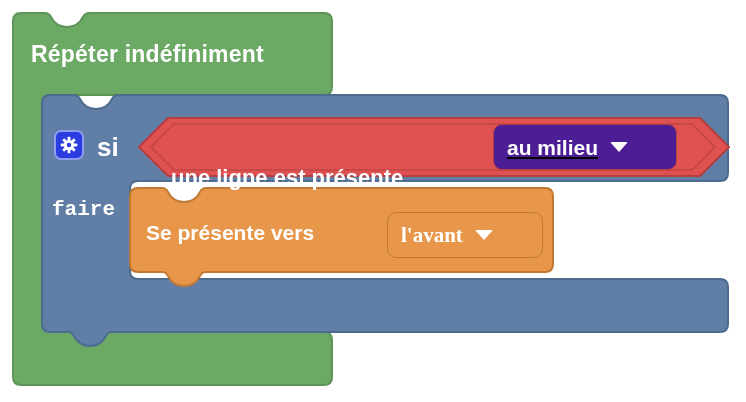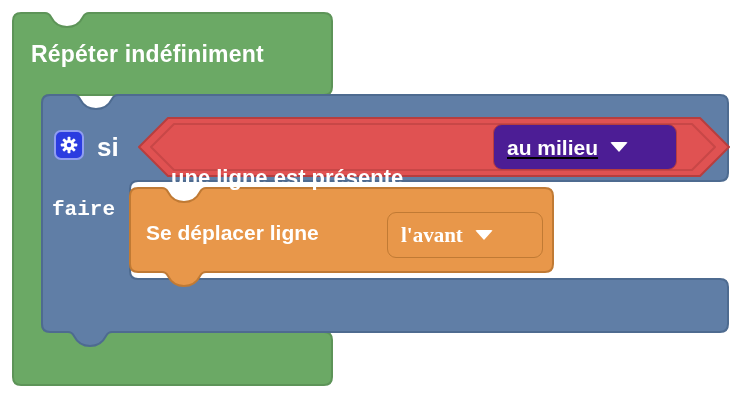--- a/index.html
+++ b/index.html
@@ -163,21 +163,21 @@
   </svg>
 
   <div class="blk-label" id="lbl-repeat">Répéter indéfiniment</div>
 
   <div class="blk-label" id="lbl-si">si</div>
 
   <div class="blk-label" id="lbl-faire">faire</div>
 
   <div class="blk-label" id="lbl-cond">une ligne est présente</div>
 
-  <div class="blk-label" id="lbl-move">Se déplacer ligne</div>
+  <div class="blk-label" id="lbl-move">Se présente vers</div>
 
   <div id="gear-icon">
     <svg width="18" height="18" viewBox="0 0 24 24" aria-hidden="true">
       <path fill="#ffffff" d="M12 8.3a3.7 3.7 0 1 0 0 7.4 3.7 3.7 0 0 0 0-7.4zm0 5.6a1.9 1.9 0 1 1 0-3.8 1.9 1.9 0 0 1 0 3.8z"></path>
       <path fill="#ffffff" d="M21 13.6v-3.2l-2.4-.4a6.9 6.9 0 0 0-.8-1.9l1.4-2-2.3-2.3-2 1.4a6.9 6.9 0 0 0-1.9-.8L12.6 2.5H9.4L9 4.4a6.9 6.9 0 0 0-1.9.8l-2-1.4L2.8 6.1l1.4 2a6.9 6.9 0 0 0-.8 1.9l-2.4.4v3.2l2.4.4c.17.67.44 1.3.8 1.9l-1.4 2 2.3 2.3 2-1.4c.6.36 1.23.63 1.9.8l.4 2.4h3.2l.4-2.4c.67-.17 1.3-.44 1.9-.8l2 1.4 2.3-2.3-1.4-2c.36-.6.63-1.23.8-1.9l2.4-.4z" opacity="0.0"></path>
       <path fill="#ffffff" d="M20.4 13.9l-1.9-.33a6.6 6.6 0 0 0-.66-1.6l1.12-1.56-1.34-1.34-1.56 1.12a6.6 6.6 0 0 0-1.6-.66L14.1 7.6h-1.9l-.33 1.93a6.6 6.6 0 0 0-1.6.66L8.71 9.07 7.37 10.4l1.12 1.57a6.6 6.6 0 0 0-.66 1.6l-1.93.33v1.9l1.93.33c.15.57.37 1.1.66 1.6L7.37 19.3l1.34 1.34 1.56-1.12c.5.29 1.04.51 1.6.66l.33 1.93h1.9l.33-1.93c.57-.15 1.1-.37 1.6-.66l1.56 1.12 1.34-1.34-1.12-1.56c.29-.5.51-1.04.66-1.6l1.93-.33z" opacity="0.0"></path>
       <g fill="#ffffff" transform="translate(12,12)">
         <rect x="-1.9" y="-11" width="3.8" height="5" rx="1"></rect>
         <rect x="-1.9" y="6" width="3.8" height="5" rx="1"></rect>
         <rect x="-11" y="-1.9" width="5" height="3.8" rx="1"></rect>

